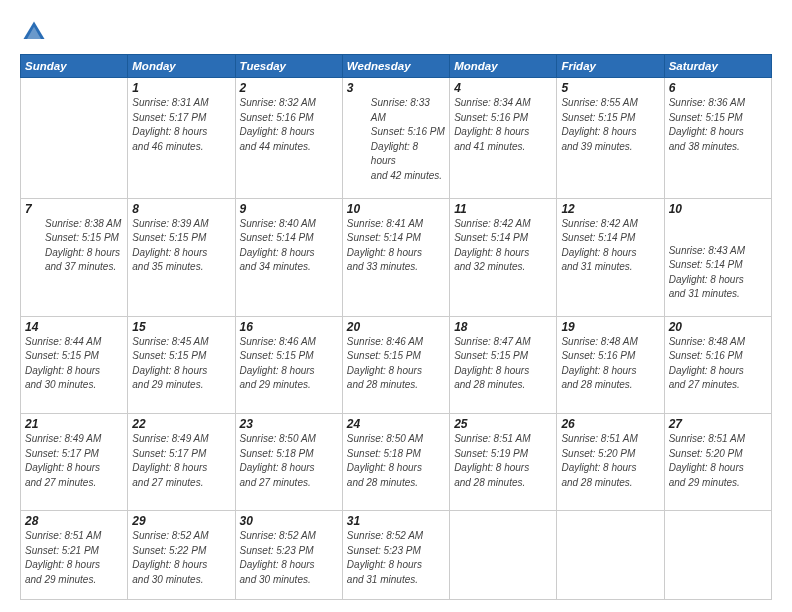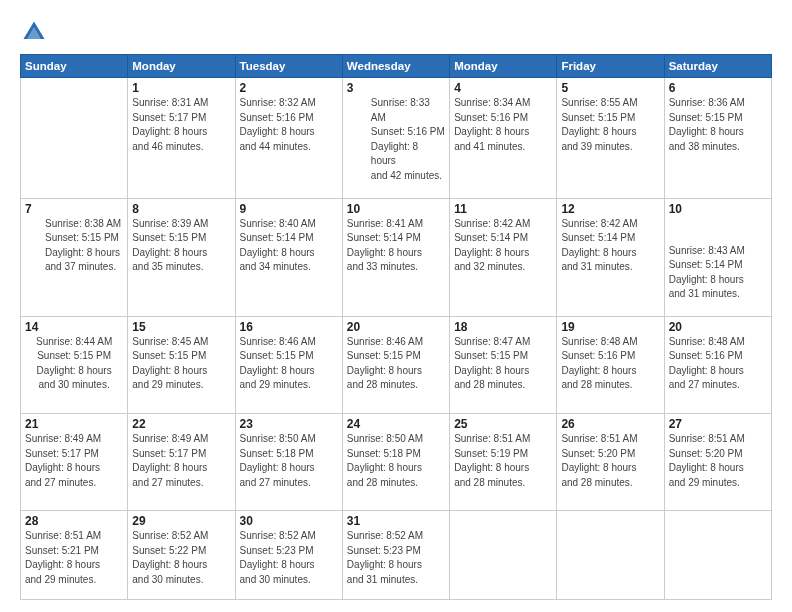--- a/index.html
+++ b/index.html
@@ -9,20 +9,21 @@
       font-family: Arial, sans-serif;
       background: #fff;
       overflow: hidden;
     }
     .page {
       width: 792px;
       height: 612px;
       padding: 18px 20px 12px 20px;
       display: flex;
       flex-direction: column;
+      font-style: italic;
     }
     .header {
       display: flex;
       justify-content: space-between;
       align-items: flex-start;
       margin-bottom: 8px;
     }
     .logo {
       display: flex;
       align-items: center;
@@ -231,21 +232,21 @@
             <span class="day-num">10</span>
             <div class="day-info" style="white-space: pre-line; margin-top: 28px;">Sunrise: 8:43 AM
 Sunset: 5:14 PM
 Daylight: 8 hours
 and 31 minutes.</div>
           </td>
         </tr>
         <tr>
           <td>
             <span class="day-num">14</span>
-            <div class="day-info" style="white-space: pre-line; text-align: center;">Sunrise: 8:44 AM
+            <div class="day-info" style="white-space: pre-line;">Sunrise: 8:44 AM
 Sunset: 5:15 PM
 Daylight: 8 hours
 and 30 minutes.</div>
           </td>
           <td>
             <span class="day-num">15</span>
             <div class="day-info" style="white-space: pre-line;">Sunrise: 8:45 AM
 Sunset: 5:15 PM
 Daylight: 8 hours
 and 29 minutes.</div>

